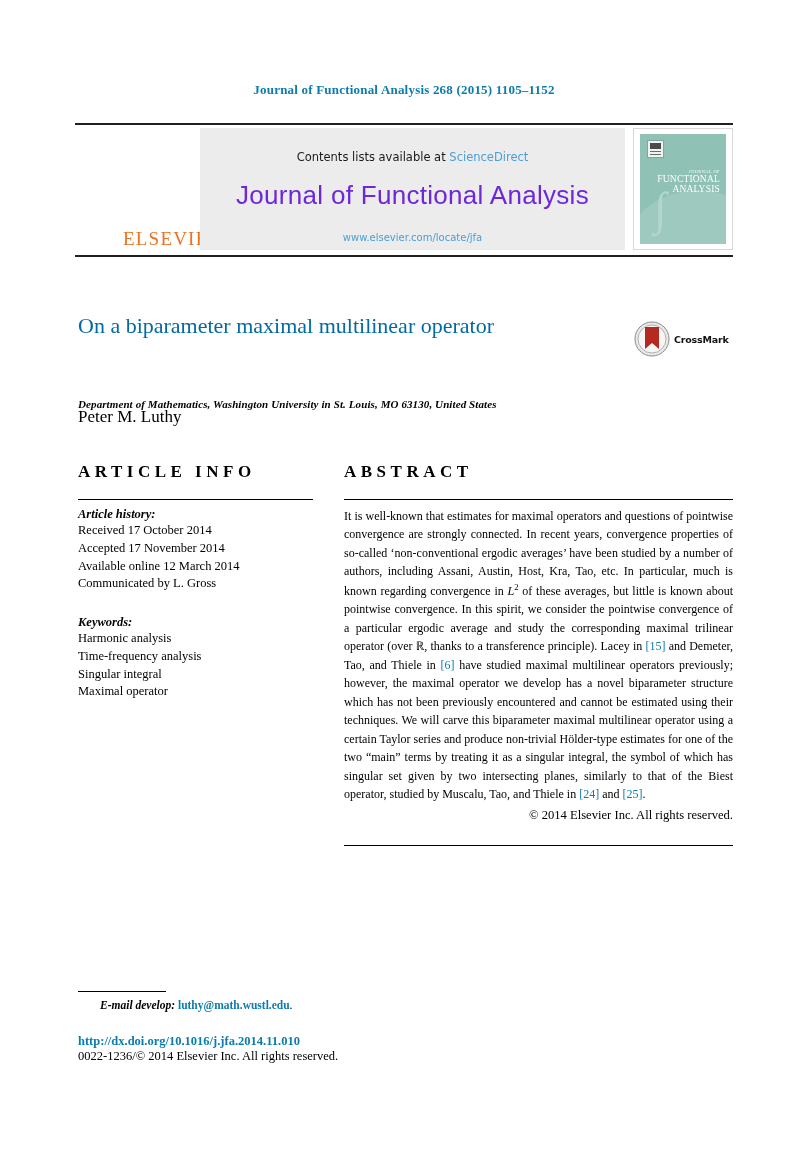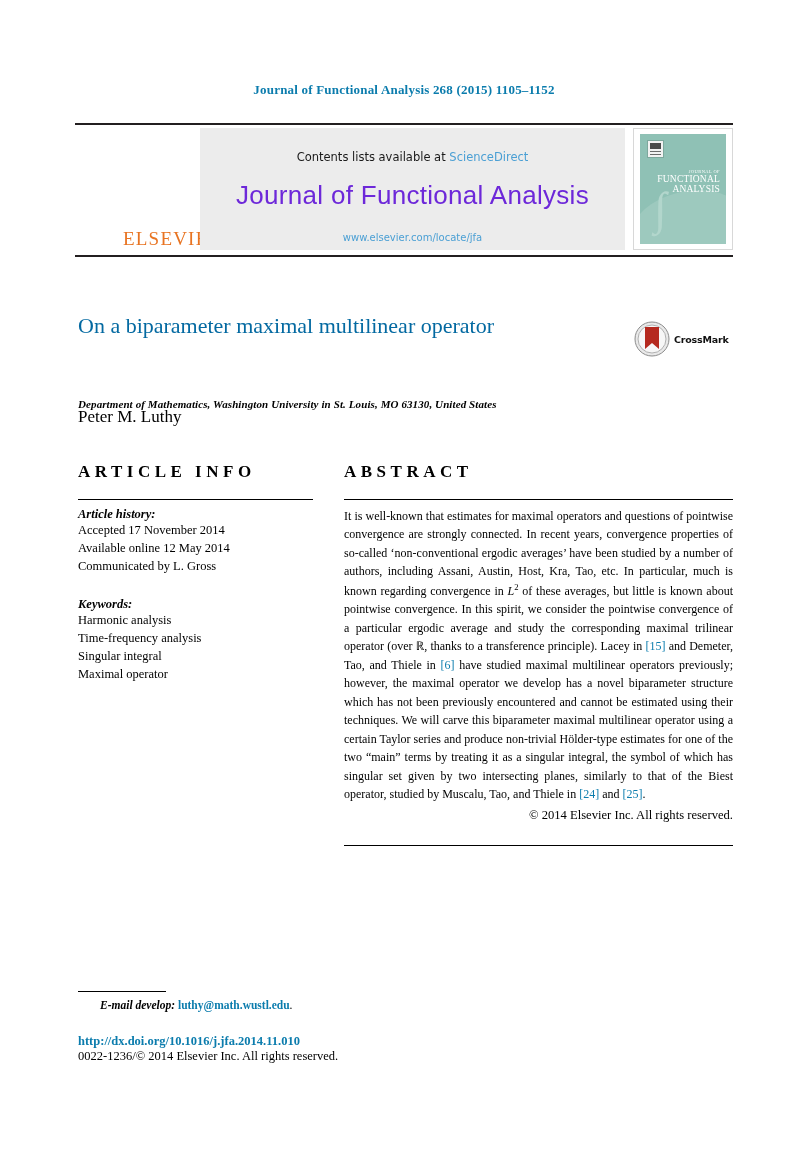--- a/index.html
+++ b/index.html
@@ -400,22 +400,23 @@
     <span class="crossmark-word">CrossMark</span>
   </div>
 
   <div class="author">Peter M. Luthy</div>
   <div class="affiliation">Department of Mathematics, Washington University in St. Louis, MO 63130, United States</div>
 
   <div class="col-left">
     <div class="col-head">ARTICLE INFO</div>
     <div class="col-rule"></div>
     <div class="hist-label">Article history:</div>
+    <div class="hist-line">Received 17 October 2014</div>
     <div class="hist-line">Accepted 17 November 2014</div>
-    <div class="hist-line">Available online 12 May 2014</div>
+    <div class="hist-line">Available online 12 March 2014</div>
     <div class="hist-line">Communicated by L. Gross</div>
 
     <div class="kw-block">
       <div class="kw-label">Keywords:</div>
       <div class="kw-line">Harmonic analysis</div>
       <div class="kw-line">Time-frequency analysis</div>
       <div class="kw-line">Singular integral</div>
       <div class="kw-line">Maximal operator</div>
     </div>
   </div>

